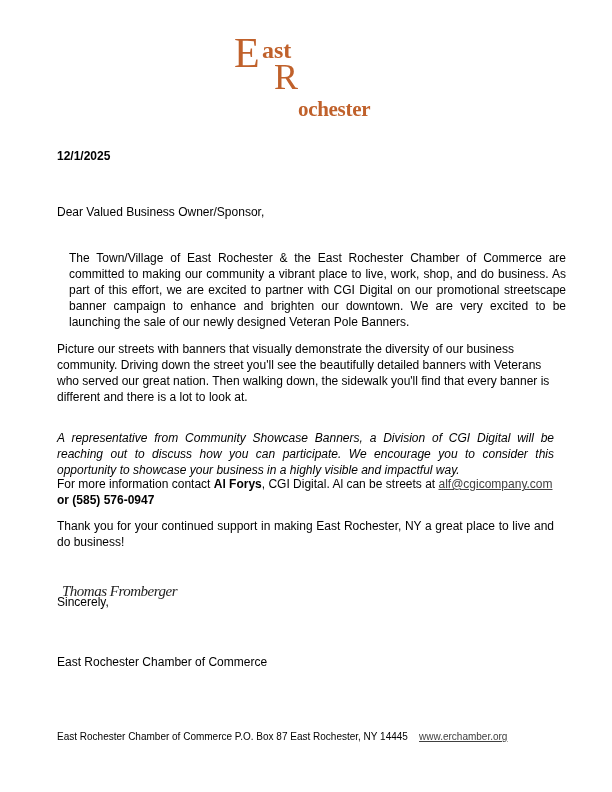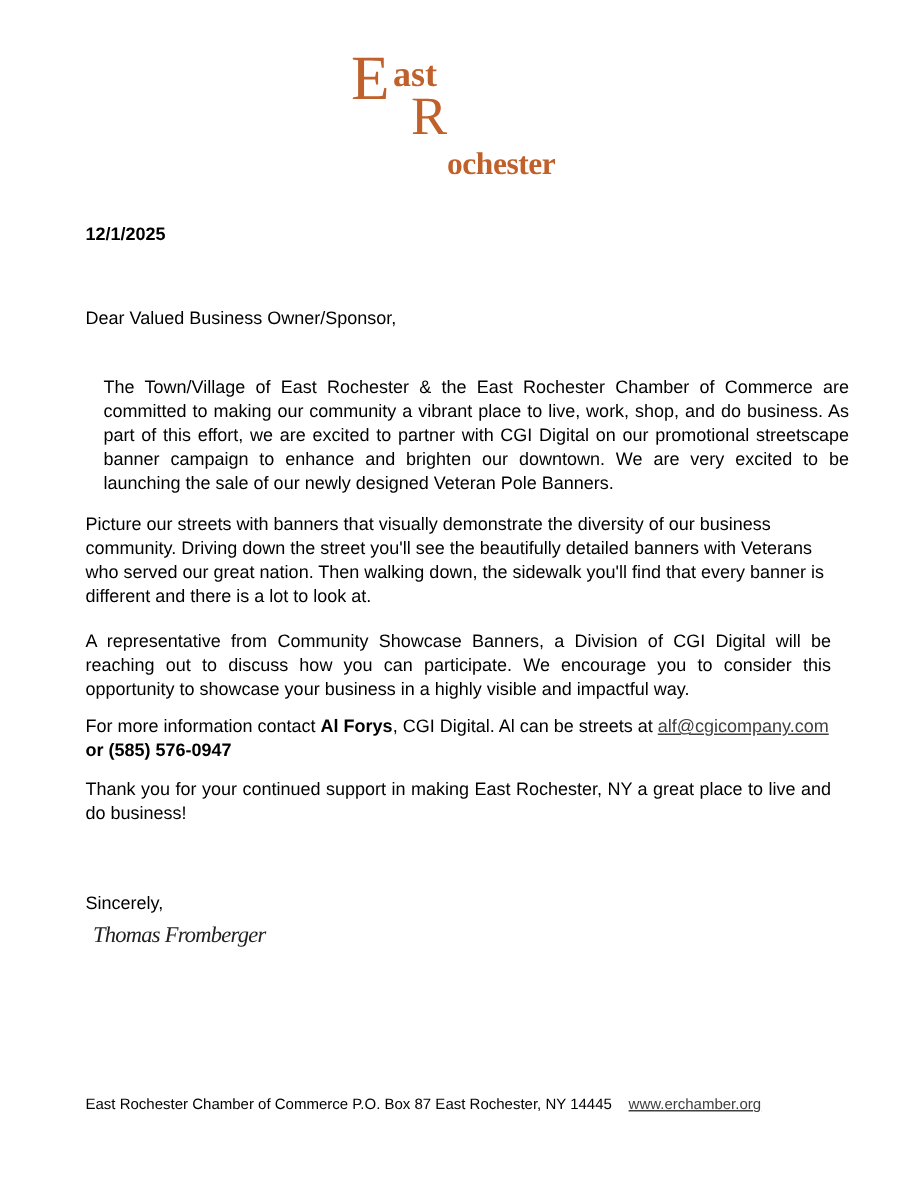--- a/index.html
+++ b/index.html
@@ -81,28 +81,28 @@
       font-size: 12px;
       line-height: 16px;
     }
     .justify {
       text-align: justify;
     }
     .date { top: 148px; font-weight: bold; }
     .salutation { top: 204px; }
     .p1 { top: 250px; margin-left: 12px; }
     .p2 { top: 341px; }
-    .p3 { top: 419px; }
+    .p3 { top: 430px; font-style: italic; }
     .p4 { top: 476px; }
     .p5 { top: 518px; }
     .closing { top: 594px; }
     .signature {
       position: absolute;
       left: 62px;
-      top: 616px;
+      top: 583px;
       font-family: "Liberation Serif", serif;
       font-style: italic;
       font-size: 15px;
       color: #222;
       letter-spacing: -0.5px;
     }
     .signer { top: 654px; }
     .footer {
       position: absolute;
       left: 57px;
@@ -141,17 +141,18 @@
   <span class="bold">or (585) 576-0947</span>
 </div>
 
 <div class="text justify p5">Thank you for your continued support in making East Rochester, NY a great place to live and do business!</div>
 
 <div class="text closing">Sincerely,</div>
 
 <div class="signature">Thomas Fromberger</div>
 
 <div class="text signer">
+  <div>East Rochester Chamber of Commerce</div>
 </div>
 
 <div class="footer">
   <span>East Rochester Chamber of Commerce P.O. Box 87 East Rochester, NY 14445</span>&nbsp;&nbsp;&nbsp;&nbsp;<a href="#">www.erchamber.org</a>
 </div>
 
 </body></html>

